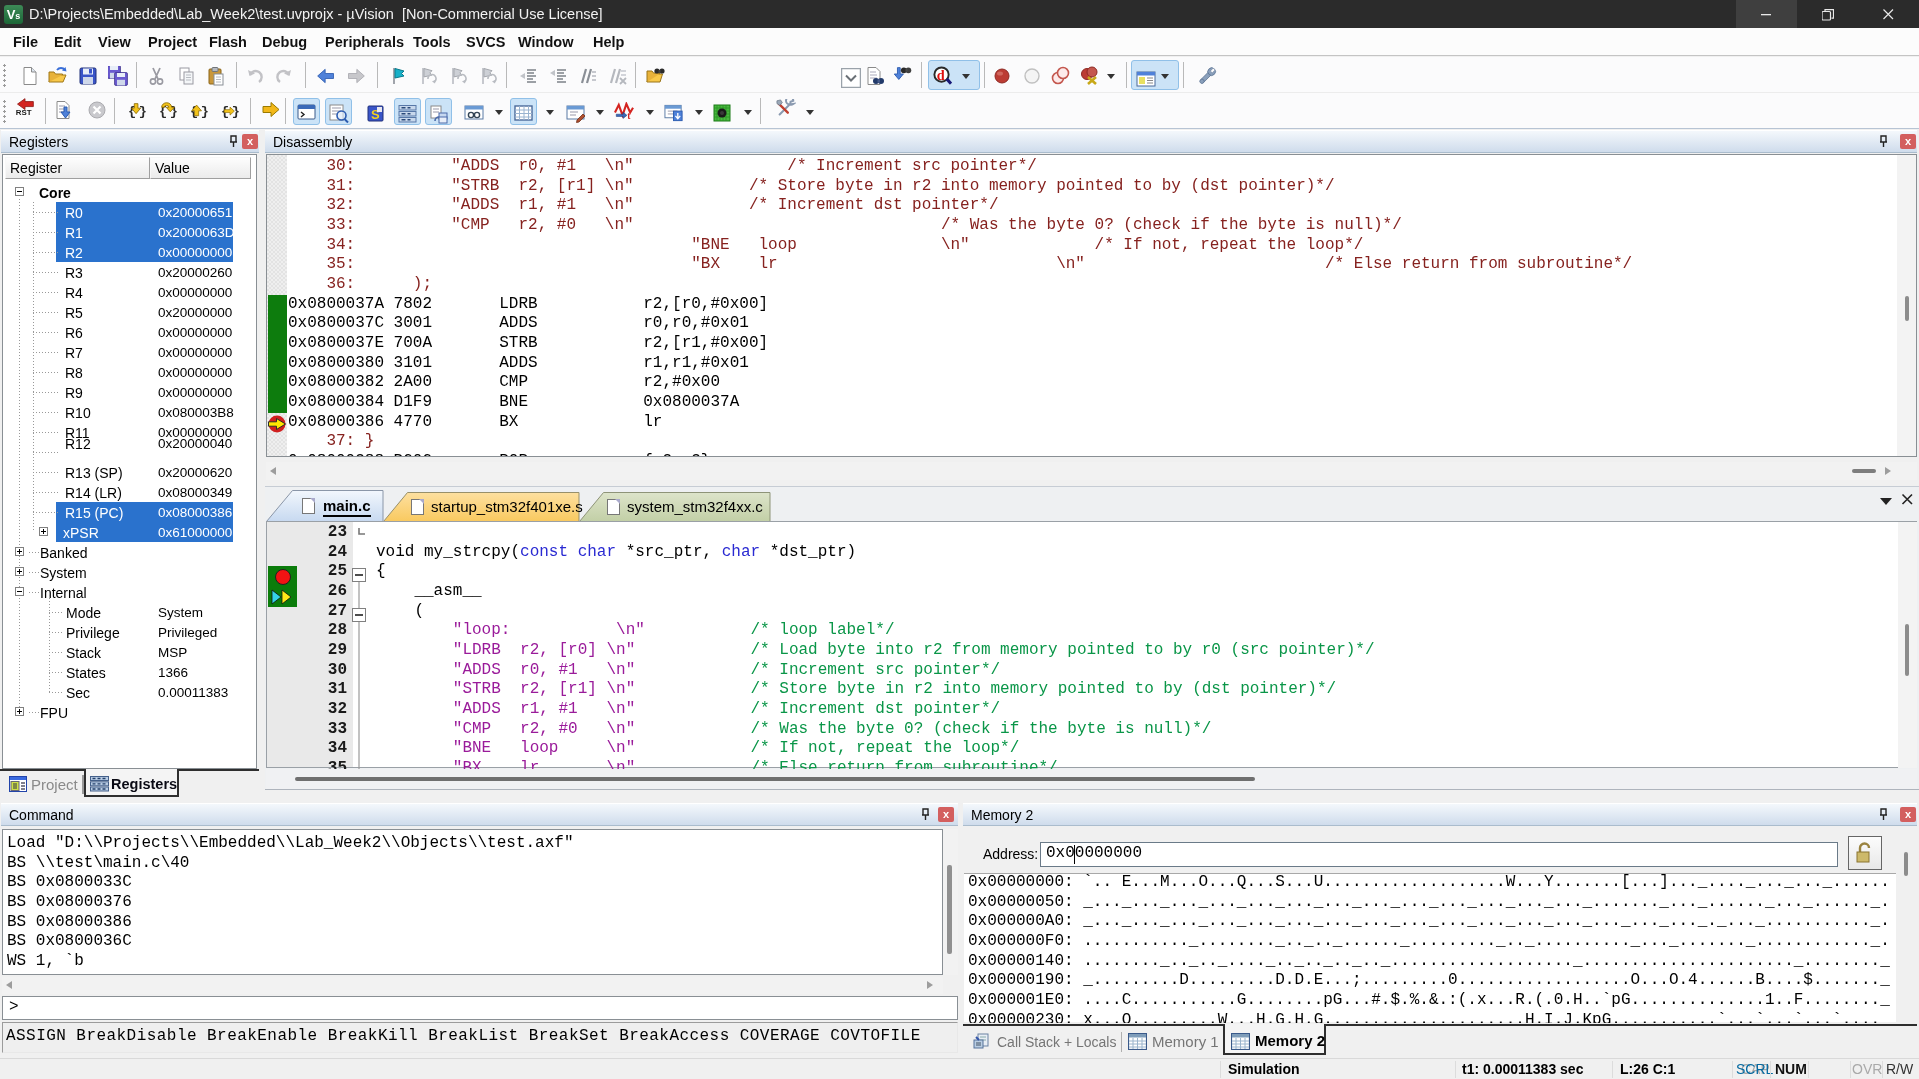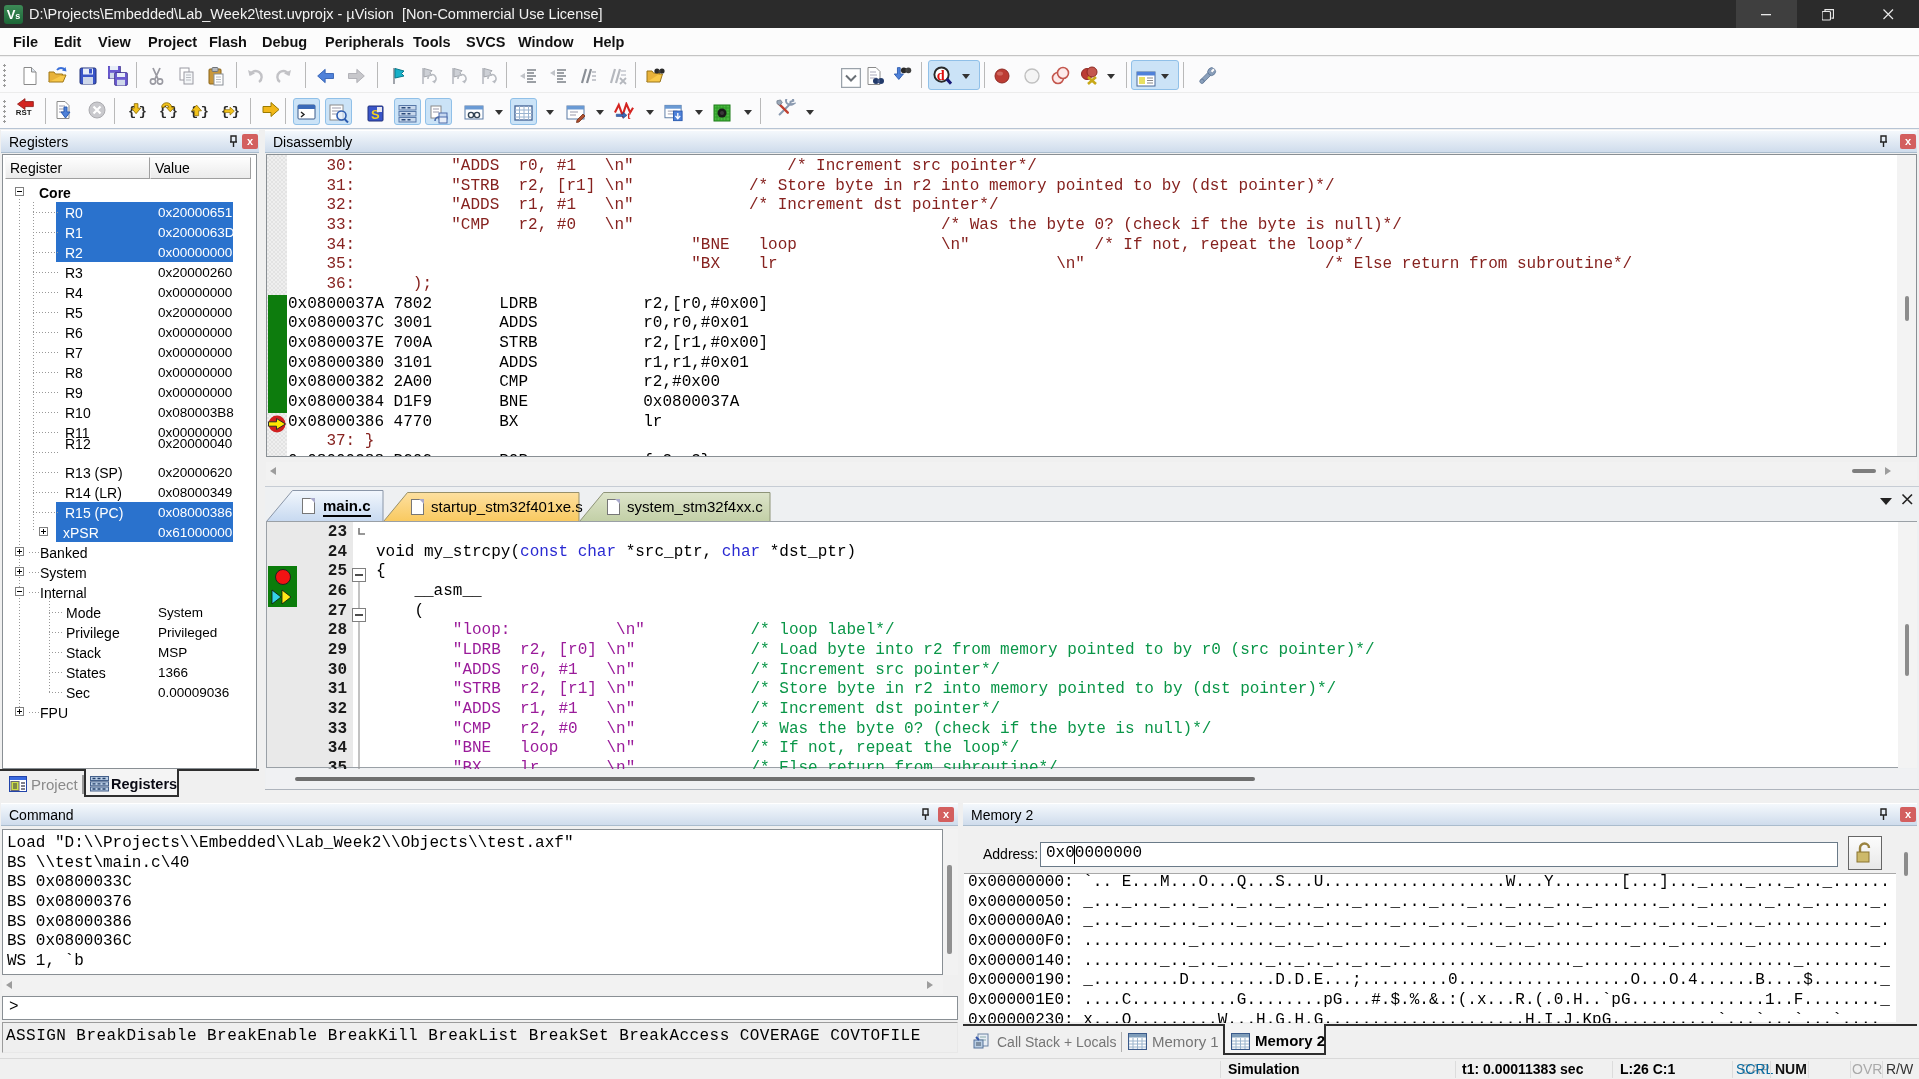--- a/index.html
+++ b/index.html
@@ -542,21 +542,21 @@
         <span class="val">MSP</span>
       </div>
   <div class="doth" style="left:46px;top:517px;width:14px"></div>
   <div class="trow" style="top:507px">
         <span class="lbl" style="left:59px">States</span>
         <span class="val">1366</span>
       </div>
   <div class="doth" style="left:46px;top:537px;width:14px"></div>
   <div class="trow" style="top:527px">
         <span class="lbl" style="left:59px">Sec</span>
-        <span class="val">0.00009036</span>
+        <span class="val">0.00011383</span>
       </div>
   <div class="ebox plus" style="left:12px;top:552px"></div>
   <div class="doth" style="left:26px;top:557px;width:10px"></div>
   <div class="trow" style="top:547px">
         <span class="lbl" style="left:33px">FPU</span>
       </div>
   <div class="dotv" style="left:46px;top:437px;height:100px"></div>
   </div>
 </div>
 

